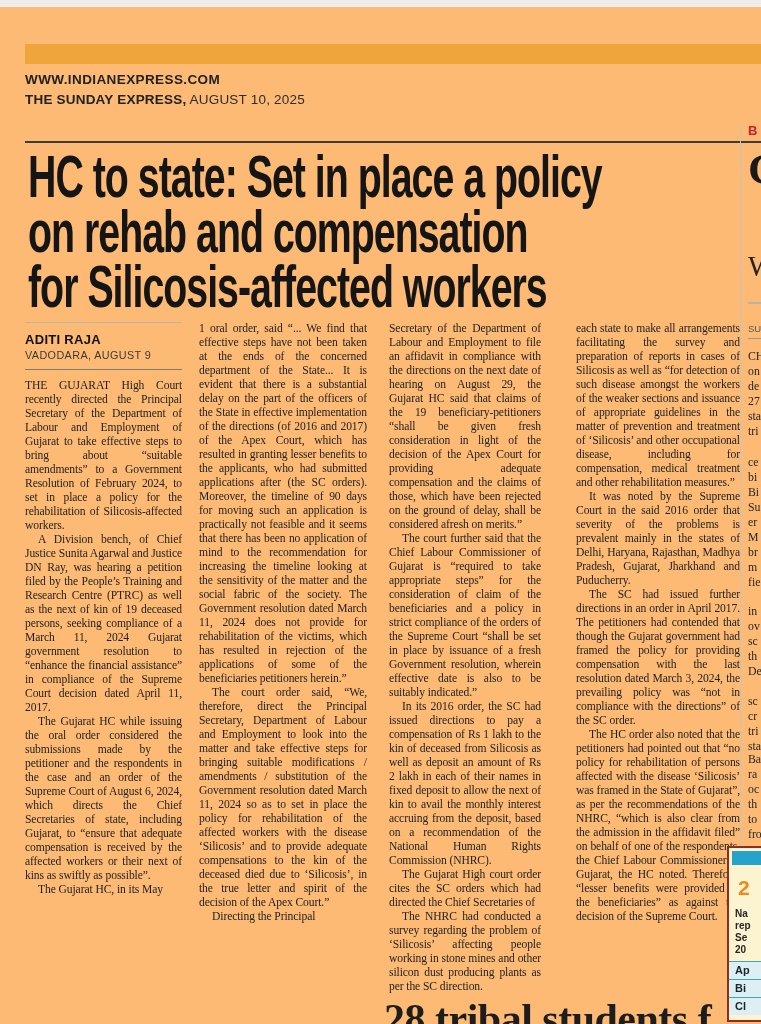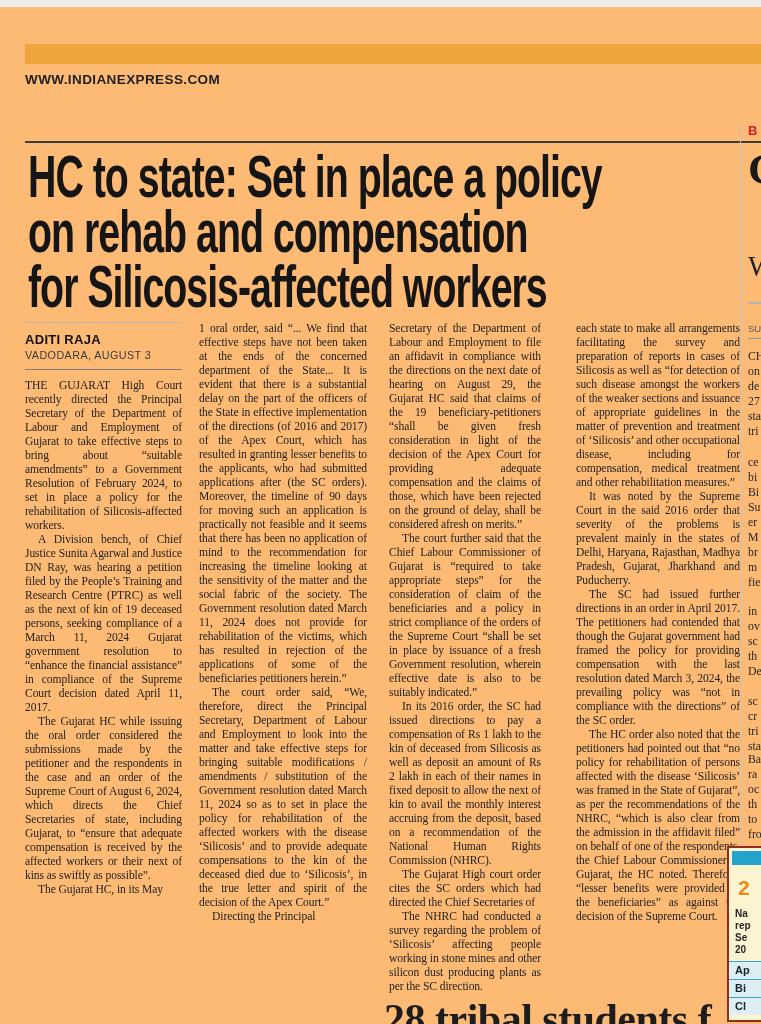--- a/index.html
+++ b/index.html
@@ -77,33 +77,34 @@
 </head>
 <body>
 
 <div id="page">
 
   <div class="top-edge"></div>
   <div class="accent-bar"></div>
 
   <div class="masthead">
     <div class="site">WWW.INDIANEXPRESS.COM</div>
+    <div class="edline"><span class="b">THE SUNDAY EXPRESS,</span><span class="d"> AUGUST 10, 2025</span></div>
   </div>
   <div class="head-rule"></div>
 
   <div class="headline">
     <div>HC to state: Set in place a policy</div>
     <div>on rehab and compensation</div>
     <div>for Silicosis-affected workers</div>
   </div>
 
   <div class="col" id="col1">
     <div class="byline-rule-top"></div>
     <div class="byline">ADITI RAJA</div>
-    <div class="dateline">VADODARA, AUGUST 3</div>
+    <div class="dateline">VADODARA, AUGUST 9</div>
     <div class="byline-rule-bottom"></div>
     <p class="ni">THE GUJARAT High Court recently directed the Principal Secretary of the Department of Labour and Employment of Gujarat to take effective steps to bring about “suitable amendments” to a Government Resolution of February 2024, to set in place a policy for the rehabilitation of Silicosis-affected workers.</p>
     <p>A Division bench, of Chief Justice Sunita Agarwal and Justice DN Ray, was hearing a petition filed by the People’s Training and Research Centre (PTRC) as well as the next of kin of 19 deceased persons, seeking compliance of a March 11, 2024 Gujarat government resolution to “enhance the financial assistance” in compliance of the Supreme Court decision dated April 11, 2017.</p>
     <p>The Gujarat HC while issuing the oral order considered the submissions made by the petitioner and the respondents in the case and an order of the Supreme Court of August 6, 2024, which directs the Chief Secretaries of state, including Gujarat, to “ensure that adequate compensation is received by the affected workers or their next of kins as swiftly as possible”.</p>
     <p>The Gujarat HC, in its May</p>
   </div>
 
   <div class="col" id="col2">
     <p class="ni">1 oral order, said “... We find that effective steps have not been taken at the ends of the concerned department of the State... It is evident that there is a substantial delay on the part of the officers of the State in effective implementation of the directions (of 2016 and 2017) of the Apex Court, which has resulted in granting lesser benefits to the applicants, who had submitted applications after (the SC orders). Moreover, the timeline of 90 days for moving such an application is practically not feasible and it seems that there has been no application of mind to the recommendation for increasing the timeline looking at the sensitivity of the matter and the social fabric of the society. The Government resolution dated March 11, 2024 does not provide for rehabilitation of the victims, which has resulted in rejection of the applications of some of the beneficiaries petitioners herein.”</p>
     <p>The court order said, “We, therefore, direct the Principal Secretary, Department of Labour and Employment to look into the matter and take effective steps for bringing suitable modifications / amendments / substitution of the Government resolution dated March 11, 2024 so as to set in place the policy for rehabilitation of the affected workers with the disease ‘Silicosis’ and to provide adequate compensations to the kin of the deceased died due to ‘Silicosis’, in the true letter and spirit of the decision of the Apex Court.”</p>

